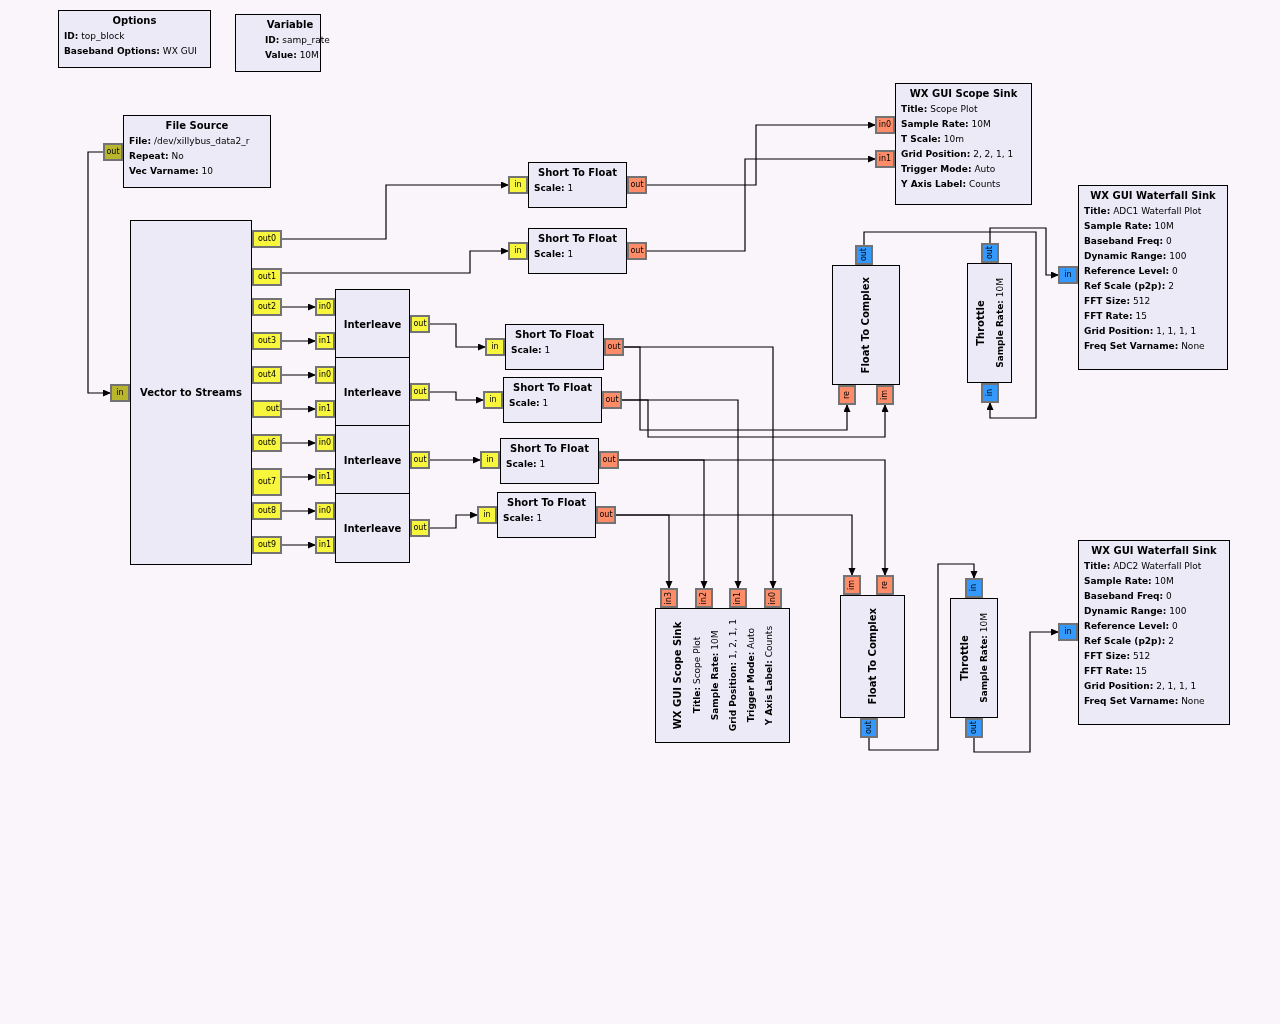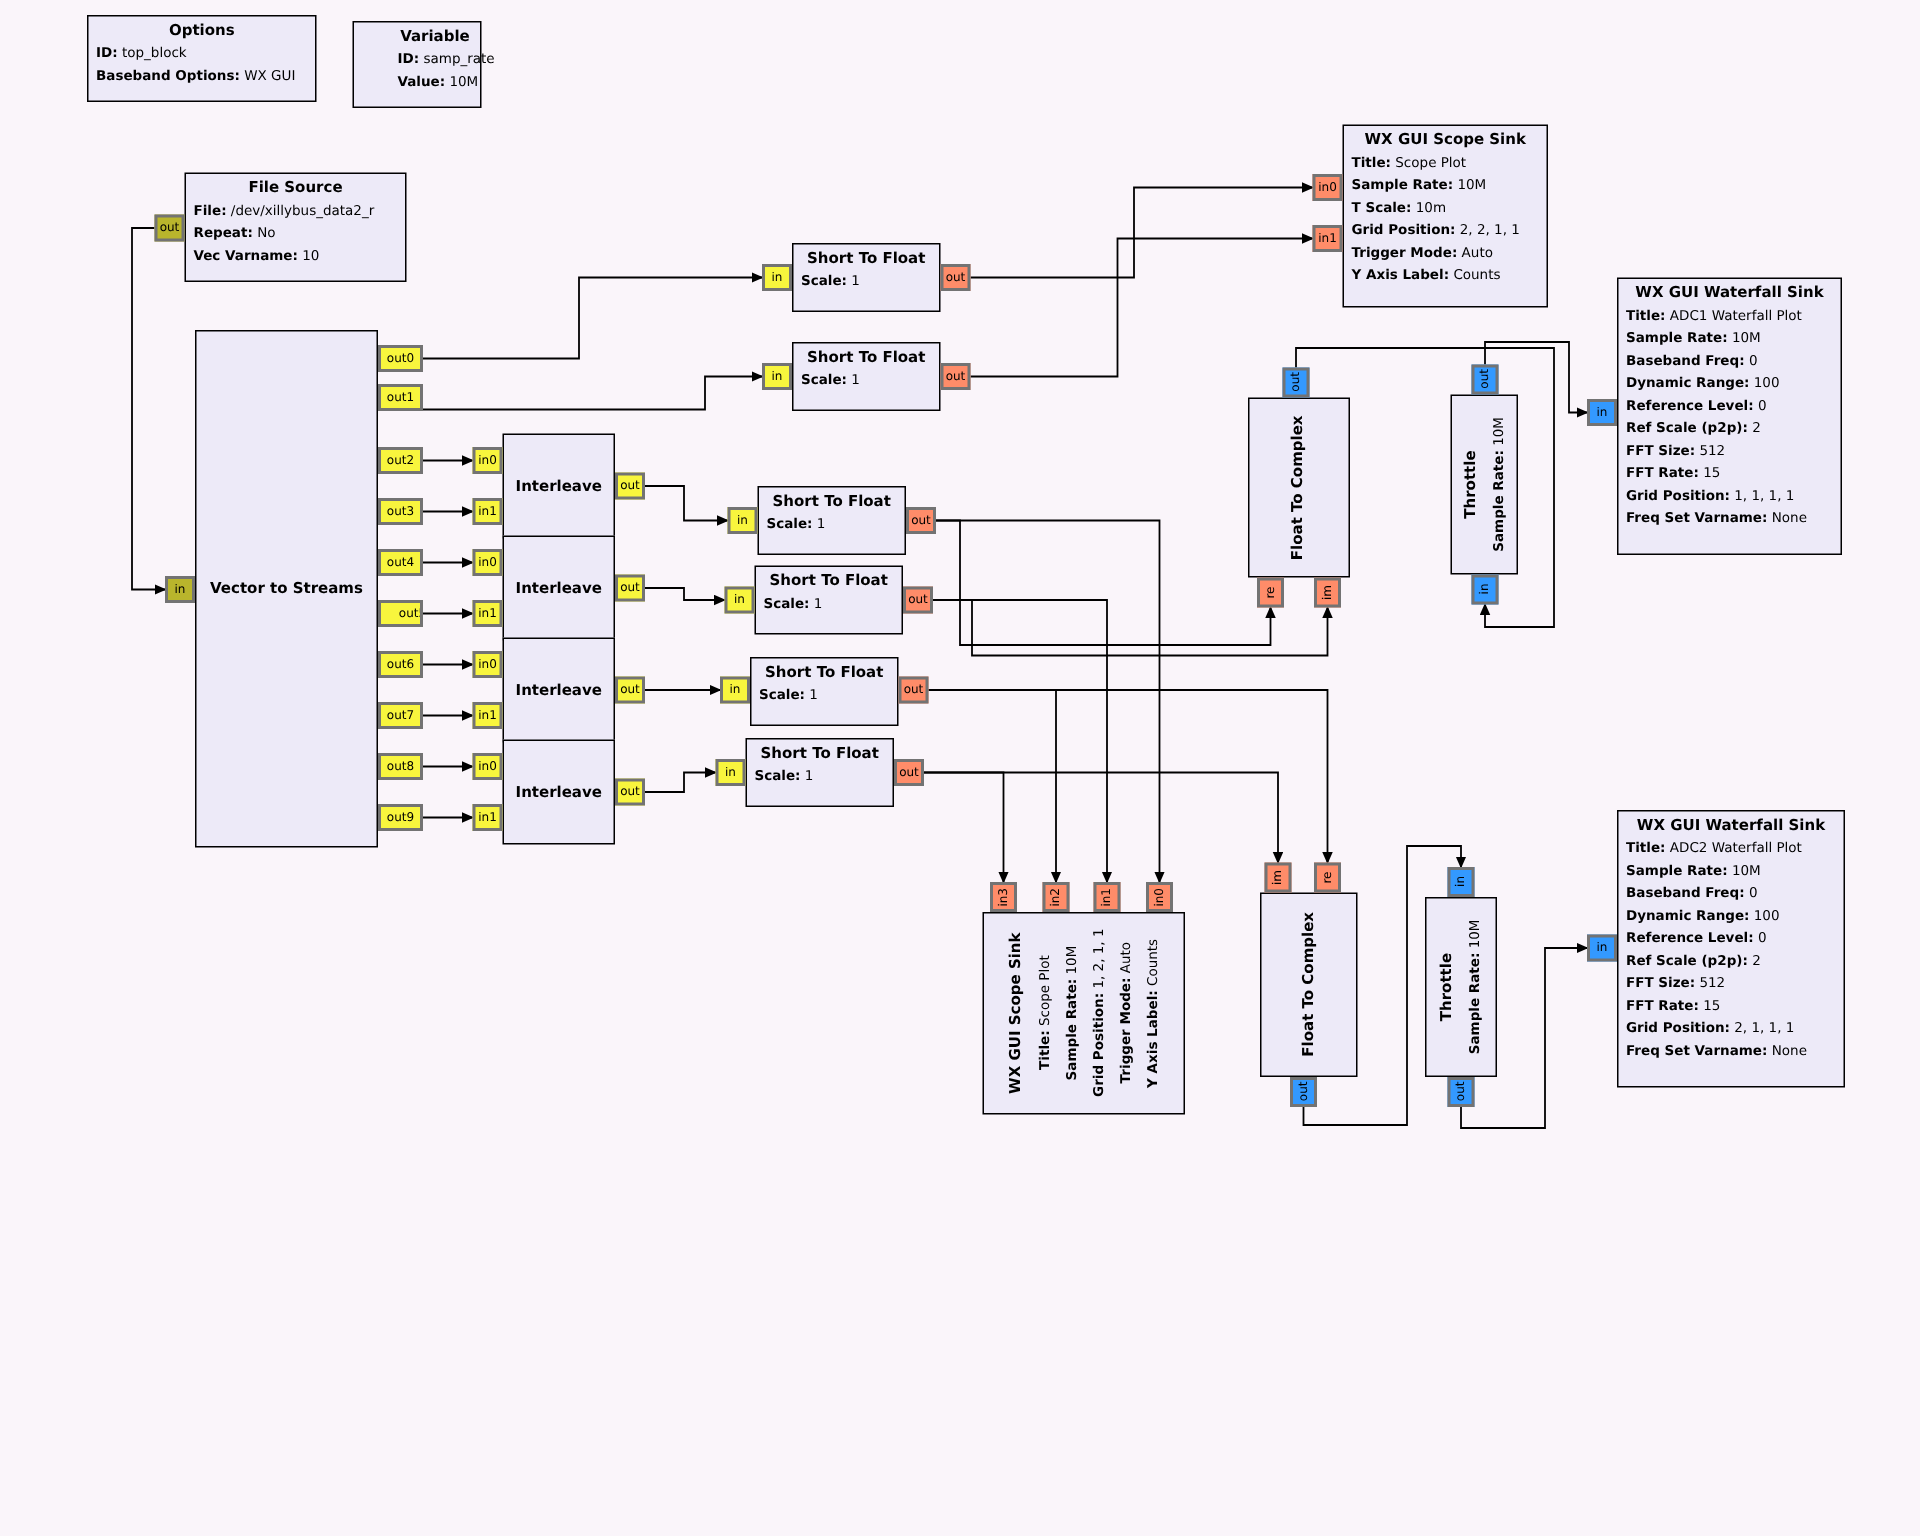--- a/index.html
+++ b/index.html
@@ -92,39 +92,39 @@
         <div class="binner">
           <div class="btitle">Vector to Streams</div>
         </div>
       </div>
       <div class="port" style="left: 110px; top: 384px; width: 20px; height: 18px; background: rgb(185, 181, 44);">
         <span>in</span>
       </div>
       <div class="port" style="left: 252px; top: 230px; width: 30px; height: 18px; background: rgb(248, 245, 61);">
         <span>out0</span>
       </div>
-      <div class="port" style="left: 252px; top: 256px; width: 30px; height: 18px; background: rgb(248, 245, 61);">
+      <div class="port" style="left: 252px; top: 268px; width: 30px; height: 18px; background: rgb(248, 245, 61);">
         <span>out1</span>
       </div>
       <div class="port" style="left: 252px; top: 298px; width: 30px; height: 18px; background: rgb(248, 245, 61);">
         <span>out2</span>
       </div>
       <div class="port" style="left: 252px; top: 332px; width: 30px; height: 18px; background: rgb(248, 245, 61);">
         <span>out3</span>
       </div>
       <div class="port" style="left: 252px; top: 366px; width: 30px; height: 18px; background: rgb(248, 245, 61); text-align: right;">
         <span>out4</span>
       </div>
       <div class="port" style="left: 252px; top: 400px; width: 30px; height: 18px; background: rgb(248, 245, 61); padding-left: 16px;">
         <span>out5</span>
       </div>
       <div class="port" style="left: 252px; top: 434px; width: 30px; height: 18px; background: rgb(248, 245, 61);">
         <span>out6</span>
       </div>
-      <div class="port" style="left: 252px; top: 468px; width: 30px; height: 18px; background: rgb(248, 245, 61);">
+      <div class="port" style="left: 252px; top: 468px; width: 30px; height: 28px; background: rgb(248, 245, 61);">
         <span>out7</span>
       </div>
       <div class="port" style="left: 252px; top: 502px; width: 30px; height: 18px; background: rgb(248, 245, 61);">
         <span>out8</span>
       </div>
       <div class="port" style="left: 252px; top: 536px; width: 30px; height: 18px; background: rgb(248, 245, 61);">
         <span>out9</span>
       </div>
       <div class="blk cen" style="left: 335px; top: 289px; width: 75px; height: 70px;">
         <div class="binner">

